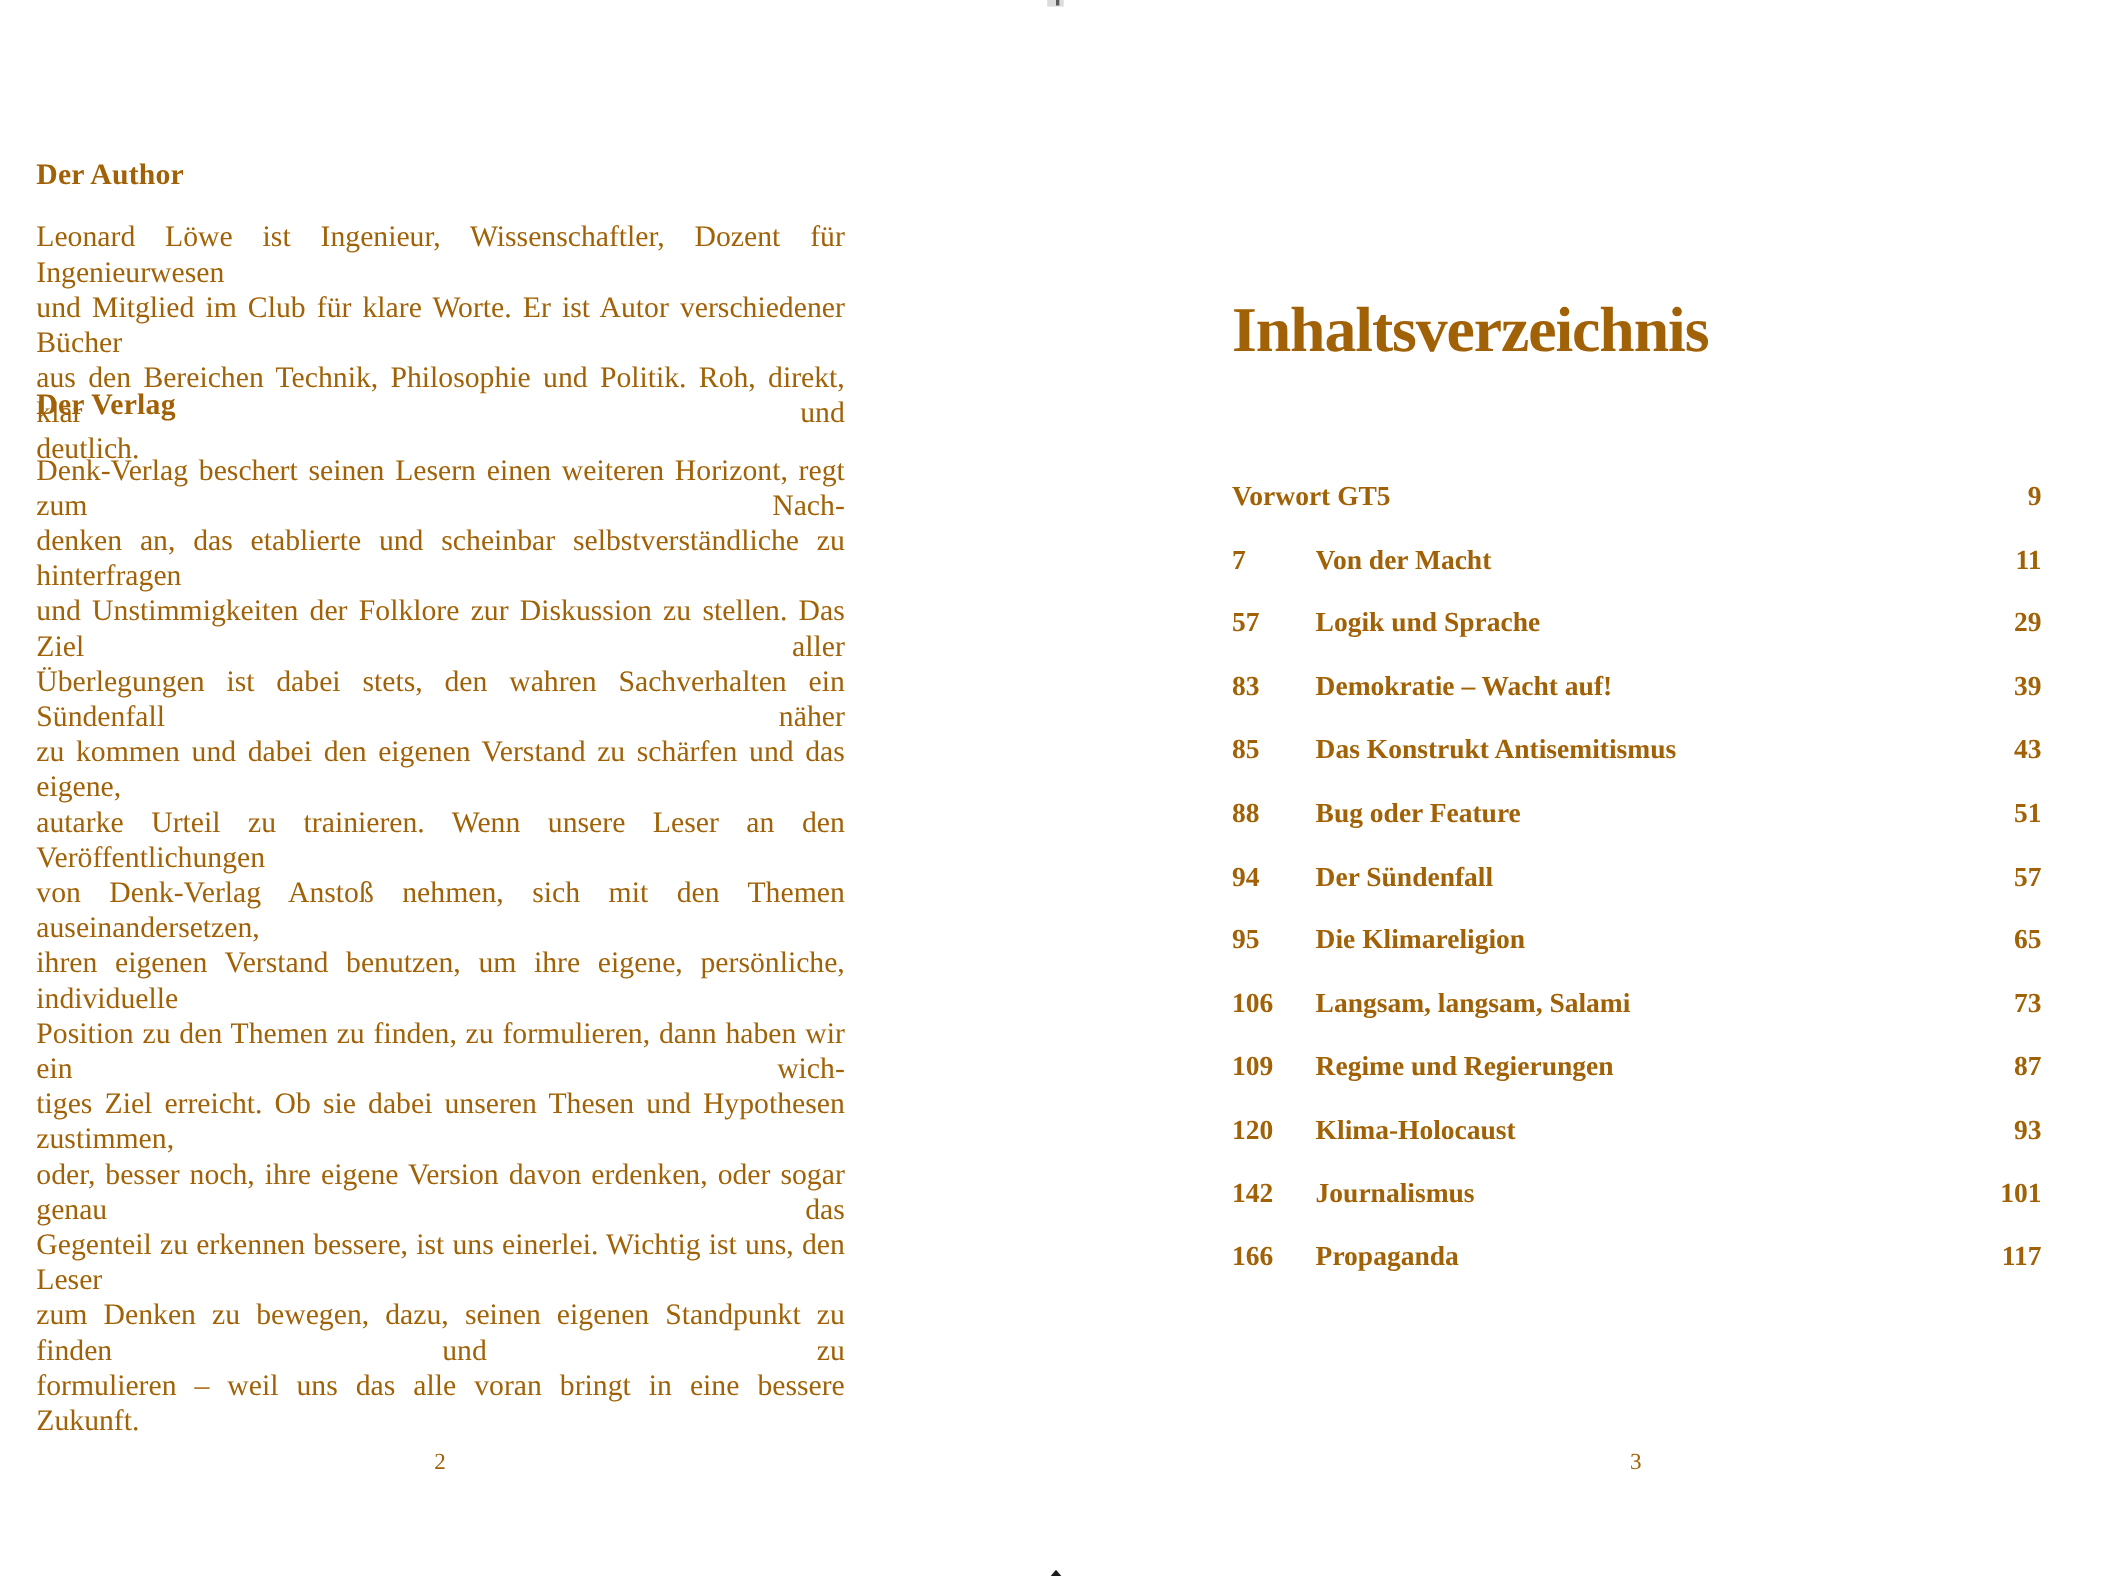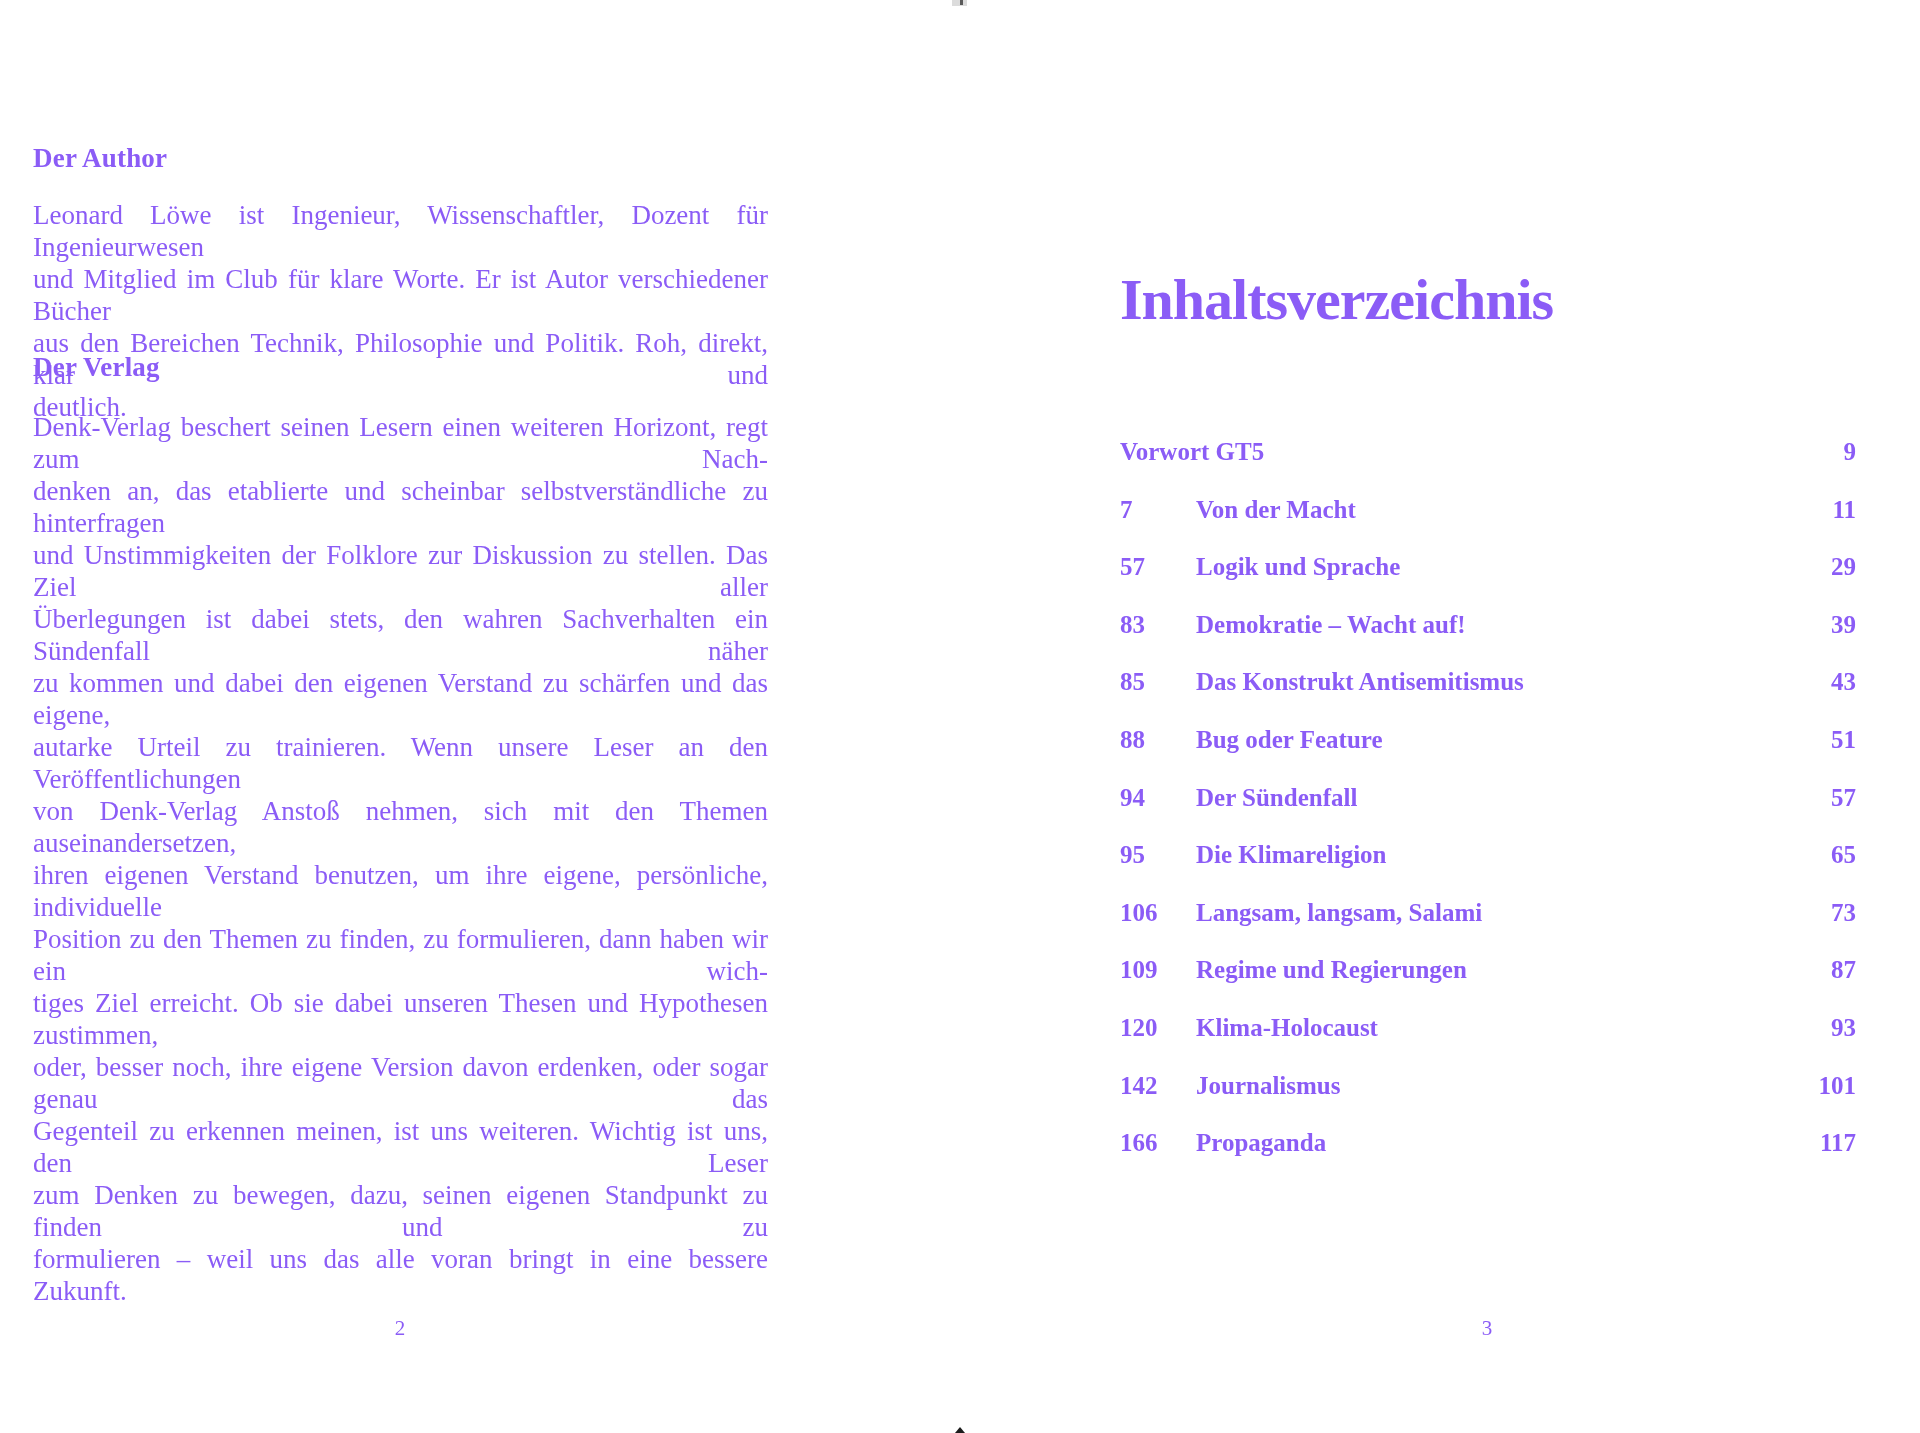--- a/index.html
+++ b/index.html
@@ -3,21 +3,21 @@
 <meta charset="utf-8">
 <style>
   html, body { margin: 0; padding: 0; background: #ffffff; }
   .spread {
     position: relative;
     width: 1920px;
     height: 1433px;
     background: #ffffff;
     overflow: hidden;
     font-family: "Liberation Serif", "DejaVu Serif", serif;
-    color: #8b5cf6;
+    color: #a16207;
   }
   .page { position: absolute; top: 0; height: 1433px; }
   .page.left  { left: 0; width: 960px; }
   .page.right { left: 960px; width: 960px; }
 
   
   .h {
     position: absolute;
     margin: 0;
     font-size: 27px;
@@ -121,21 +121,21 @@
         <div class="jline">denken an, das etablierte und scheinbar selbstverständliche zu hinterfragen</div>
         <div class="jline">und Unstimmigkeiten der Folklore zur Diskussion zu stellen. Das Ziel aller</div>
         <div class="jline">Überlegungen ist dabei stets, den wahren Sachverhalten ein Sündenfall näher</div>
         <div class="jline">zu kommen und dabei den eigenen Verstand zu schärfen und das eigene,</div>
         <div class="jline">autarke Urteil zu trainieren. Wenn unsere Leser an den Veröffentlichungen</div>
         <div class="jline">von Denk-Verlag Anstoß nehmen, sich mit den Themen auseinandersetzen,</div>
         <div class="jline">ihren eigenen Verstand benutzen, um ihre eigene, persönliche, individuelle</div>
         <div class="jline">Position zu den Themen zu finden, zu formulieren, dann haben wir ein wich-</div>
         <div class="jline">tiges Ziel erreicht. Ob sie dabei unseren Thesen und Hypothesen zustimmen,</div>
         <div class="jline">oder, besser noch, ihre eigene Version davon erdenken, oder sogar genau das</div>
-        <div class="jline">Gegenteil zu erkennen meinen, ist uns weiteren. Wichtig ist uns, den Leser</div>
+        <div class="jline">Gegenteil zu erkennen bessere, ist uns einerlei. Wichtig ist uns, den Leser</div>
         <div class="jline">zum Denken zu bewegen, dazu, seinen eigenen Standpunkt zu finden und zu</div>
         <div class="jline">formulieren – weil uns das alle voran bringt in eine bessere Zukunft.</div>
       </div>
 
     <div class="folio folio-left">2</div>
   </div>
 
   <div class="page right">
     <h1 class="toc-title">Inhaltsverzeichnis</h1>
 

